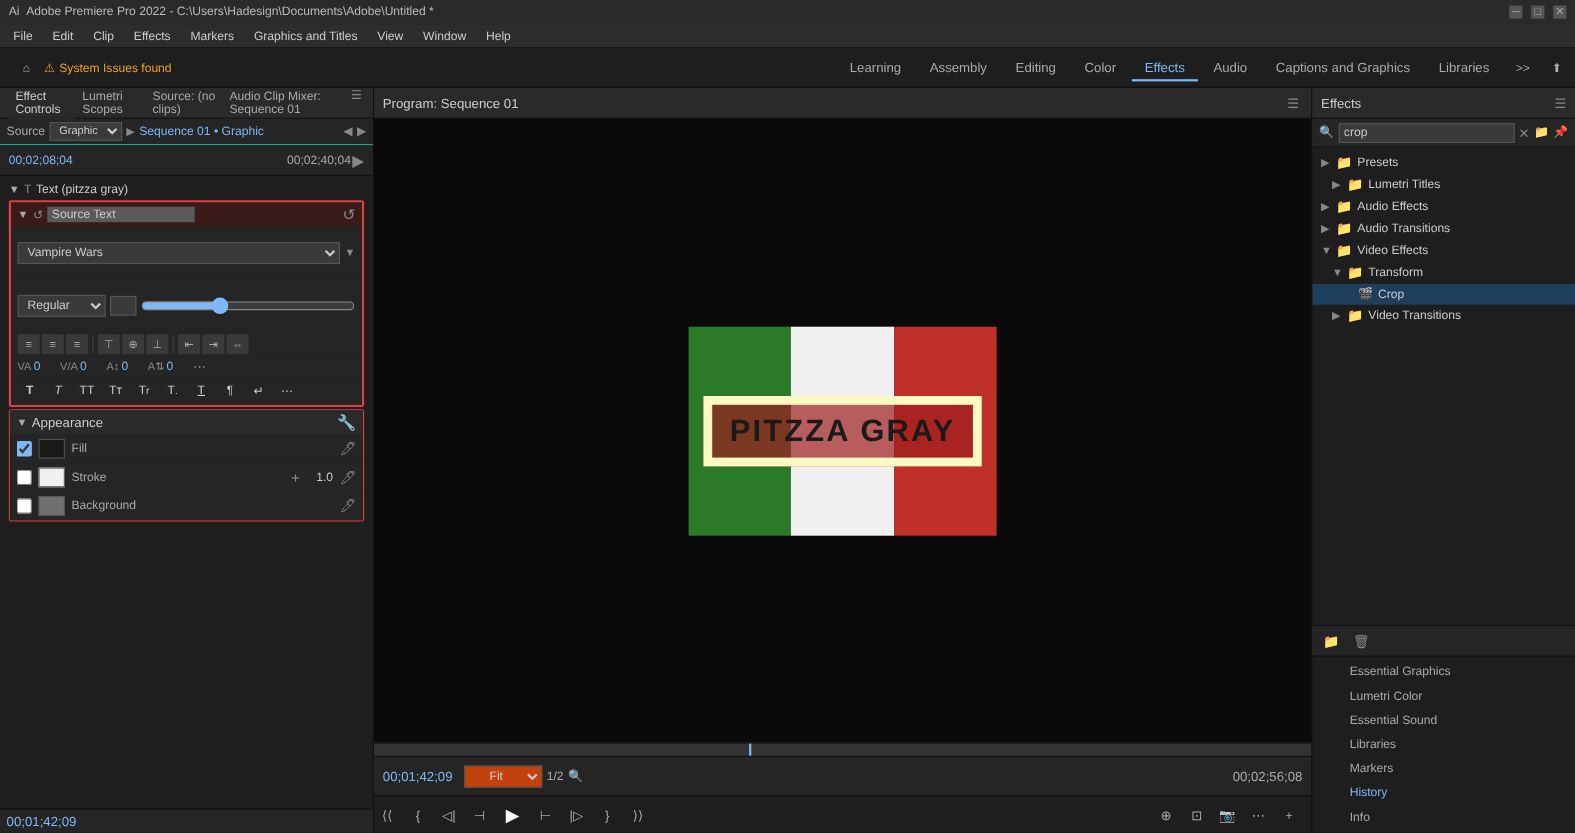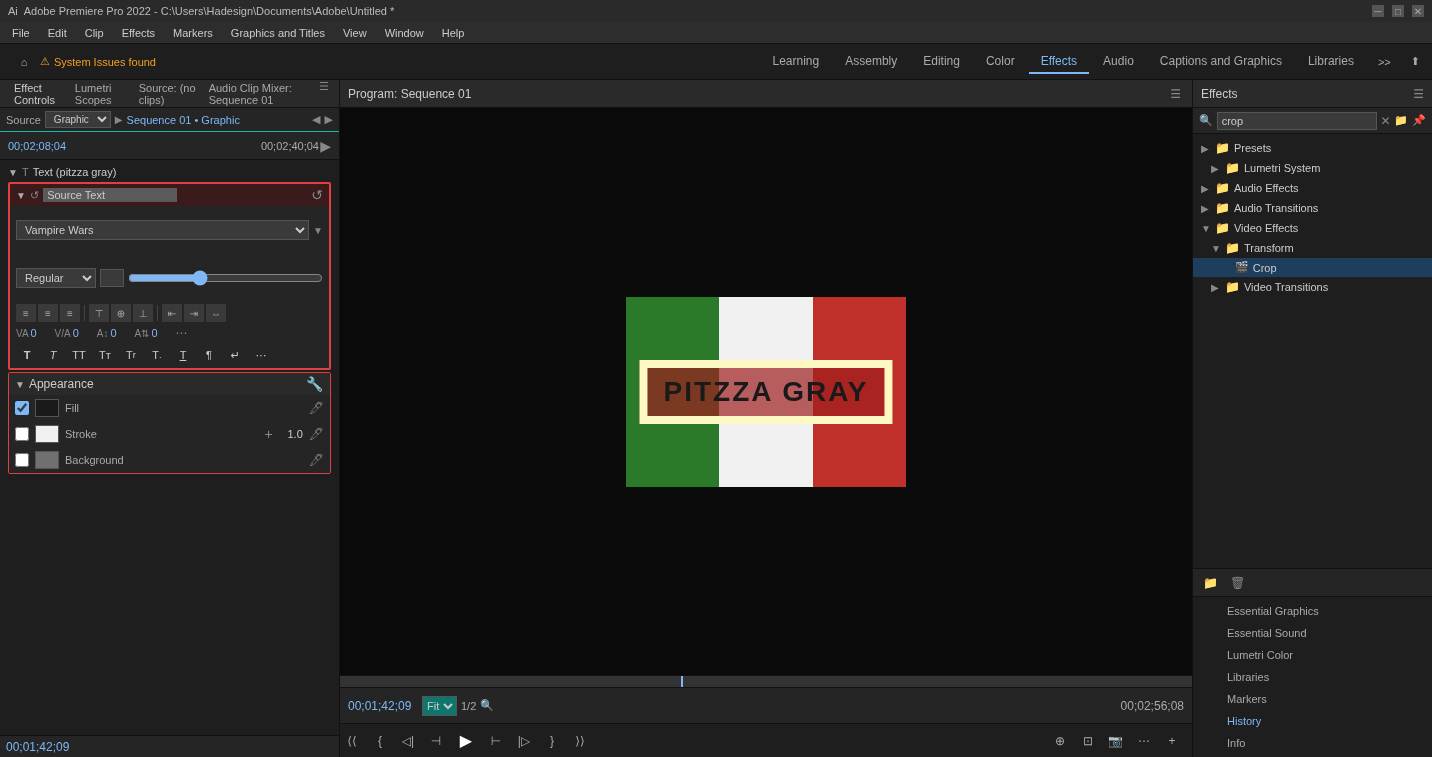--- a/index.html
+++ b/index.html
@@ -353,25 +353,25 @@
       height: 36px;
       background: #252525;
       display: flex;
       align-items: center;
       padding: 0 8px;
       gap: 4px;
       border-top: 1px solid #111;
     }
     .mc-time { color: #7eb8f7; font-size: 12px; min-width: 70px; }
     .mc-fit-select {
-      background: #0f766e;
+      background: #c2410c;
       border: 1px solid #555;
       color: #ccc;
       font-size: 11px;
-      padding: 2px 0;
+      padding: 2px 18px;
     }
     .mc-fraction { color: #aaa; font-size: 11px; }
     .mc-spacer { flex: 1; }
     .mc-timecode { color: #aaa; font-size: 12px; }
     .mc-zoom-icon { color: #888; cursor: pointer; }
 
     .monitor-playback {
       height: 34px;
       background: #1e1e1e;
       display: flex;
@@ -799,21 +799,21 @@
 
     <div class="effects-tree">
       <div class="tree-item">
         <span class="tree-arrow">▶</span>
         <span class="tree-folder-icon">📁</span>
         <span class="tree-label">Presets</span>
       </div>
       <div class="tree-item tree-indent-1">
         <span class="tree-arrow">▶</span>
         <span class="tree-folder-icon">📁</span>
-        <span class="tree-label">Lumetri System</span>
+        <span class="tree-label">Lumetri Titles</span>
       </div>
       <div class="tree-item">
         <span class="tree-arrow">▶</span>
         <span class="tree-folder-icon">📁</span>
         <span class="tree-label">Audio Effects</span>
       </div>
       <div class="tree-item">
         <span class="tree-arrow">▶</span>
         <span class="tree-folder-icon">📁</span>
         <span class="tree-label">Audio Transitions</span>
@@ -841,22 +841,22 @@
     </div>
 
     <div class="effects-toolbar">
       <span class="et-btn">📁</span>
       <span class="et-btn">🗑</span>
       <div class="et-spacer"></div>
     </div>
 
     <div class="effects-panel-links">
       <div class="epl-item">Essential Graphics</div>
+      <div class="epl-item">Lumetri Color</div>
       <div class="epl-item">Essential Sound</div>
-      <div class="epl-item">Lumetri Color</div>
       <div class="epl-item">Libraries</div>
       <div class="epl-item">Markers</div>
       <div class="epl-item active">History</div>
       <div class="epl-item">Info</div>
     </div>
   </div>
 
 </div>
 
 </body></html>

